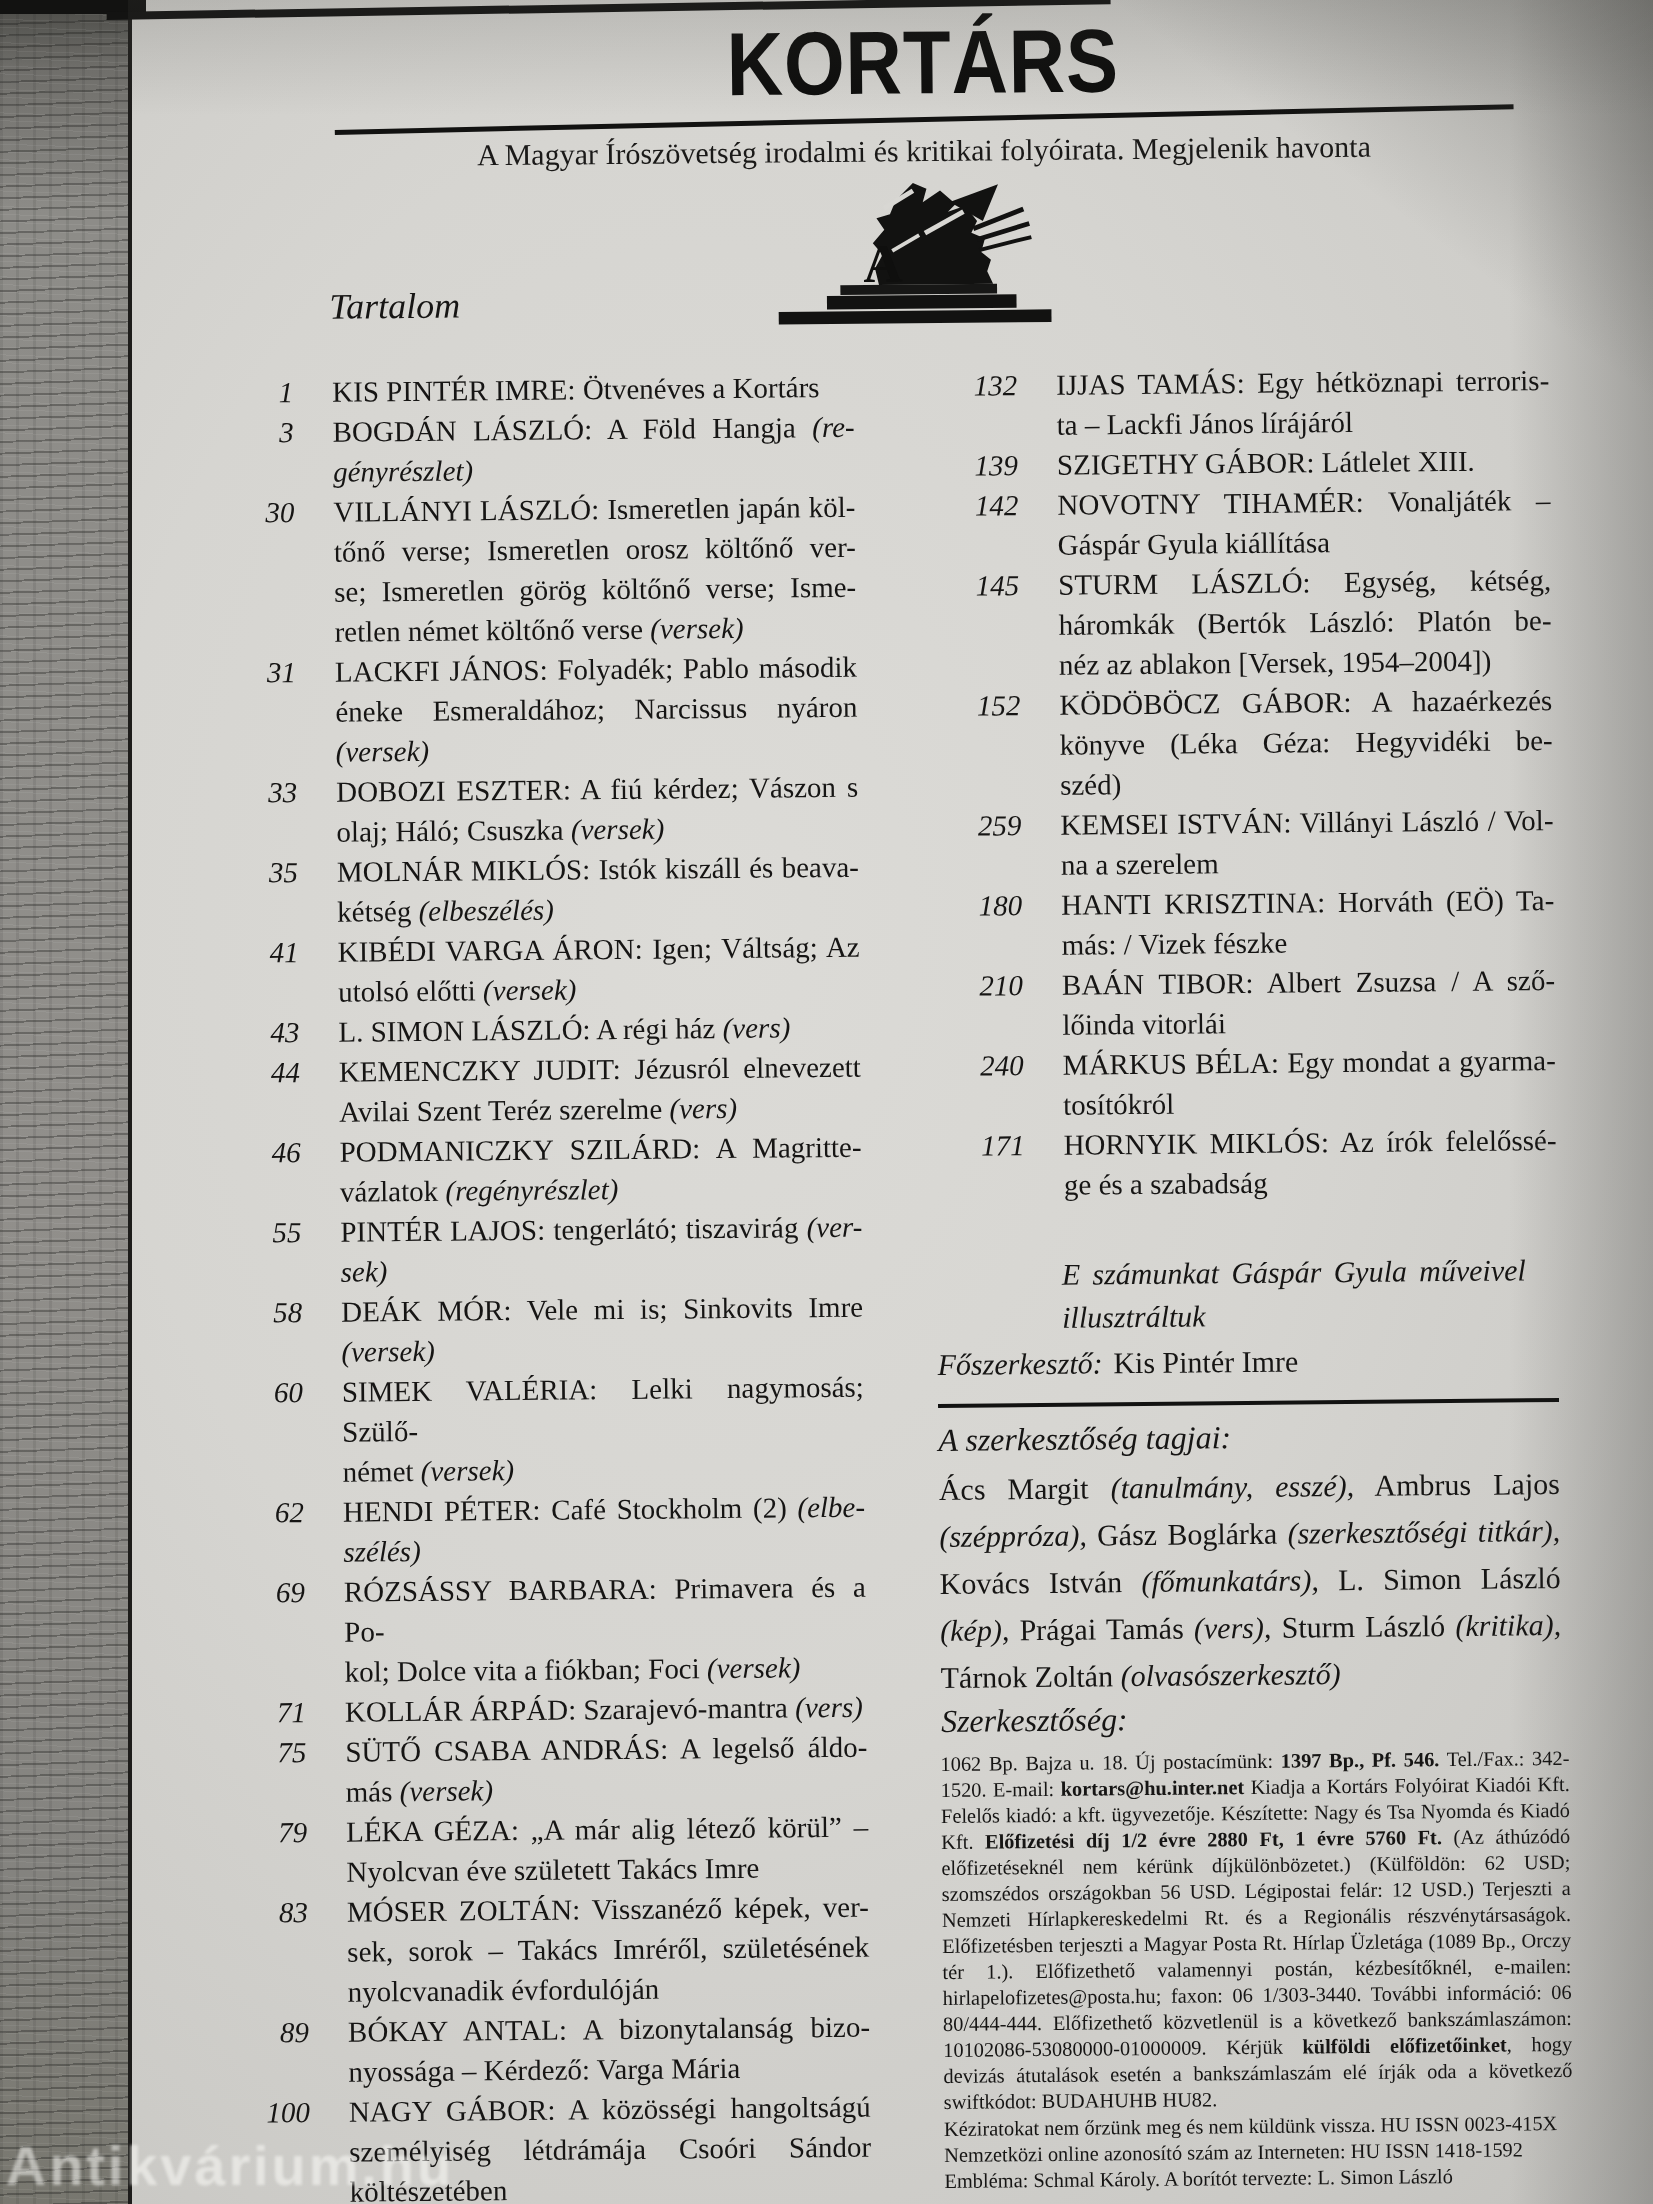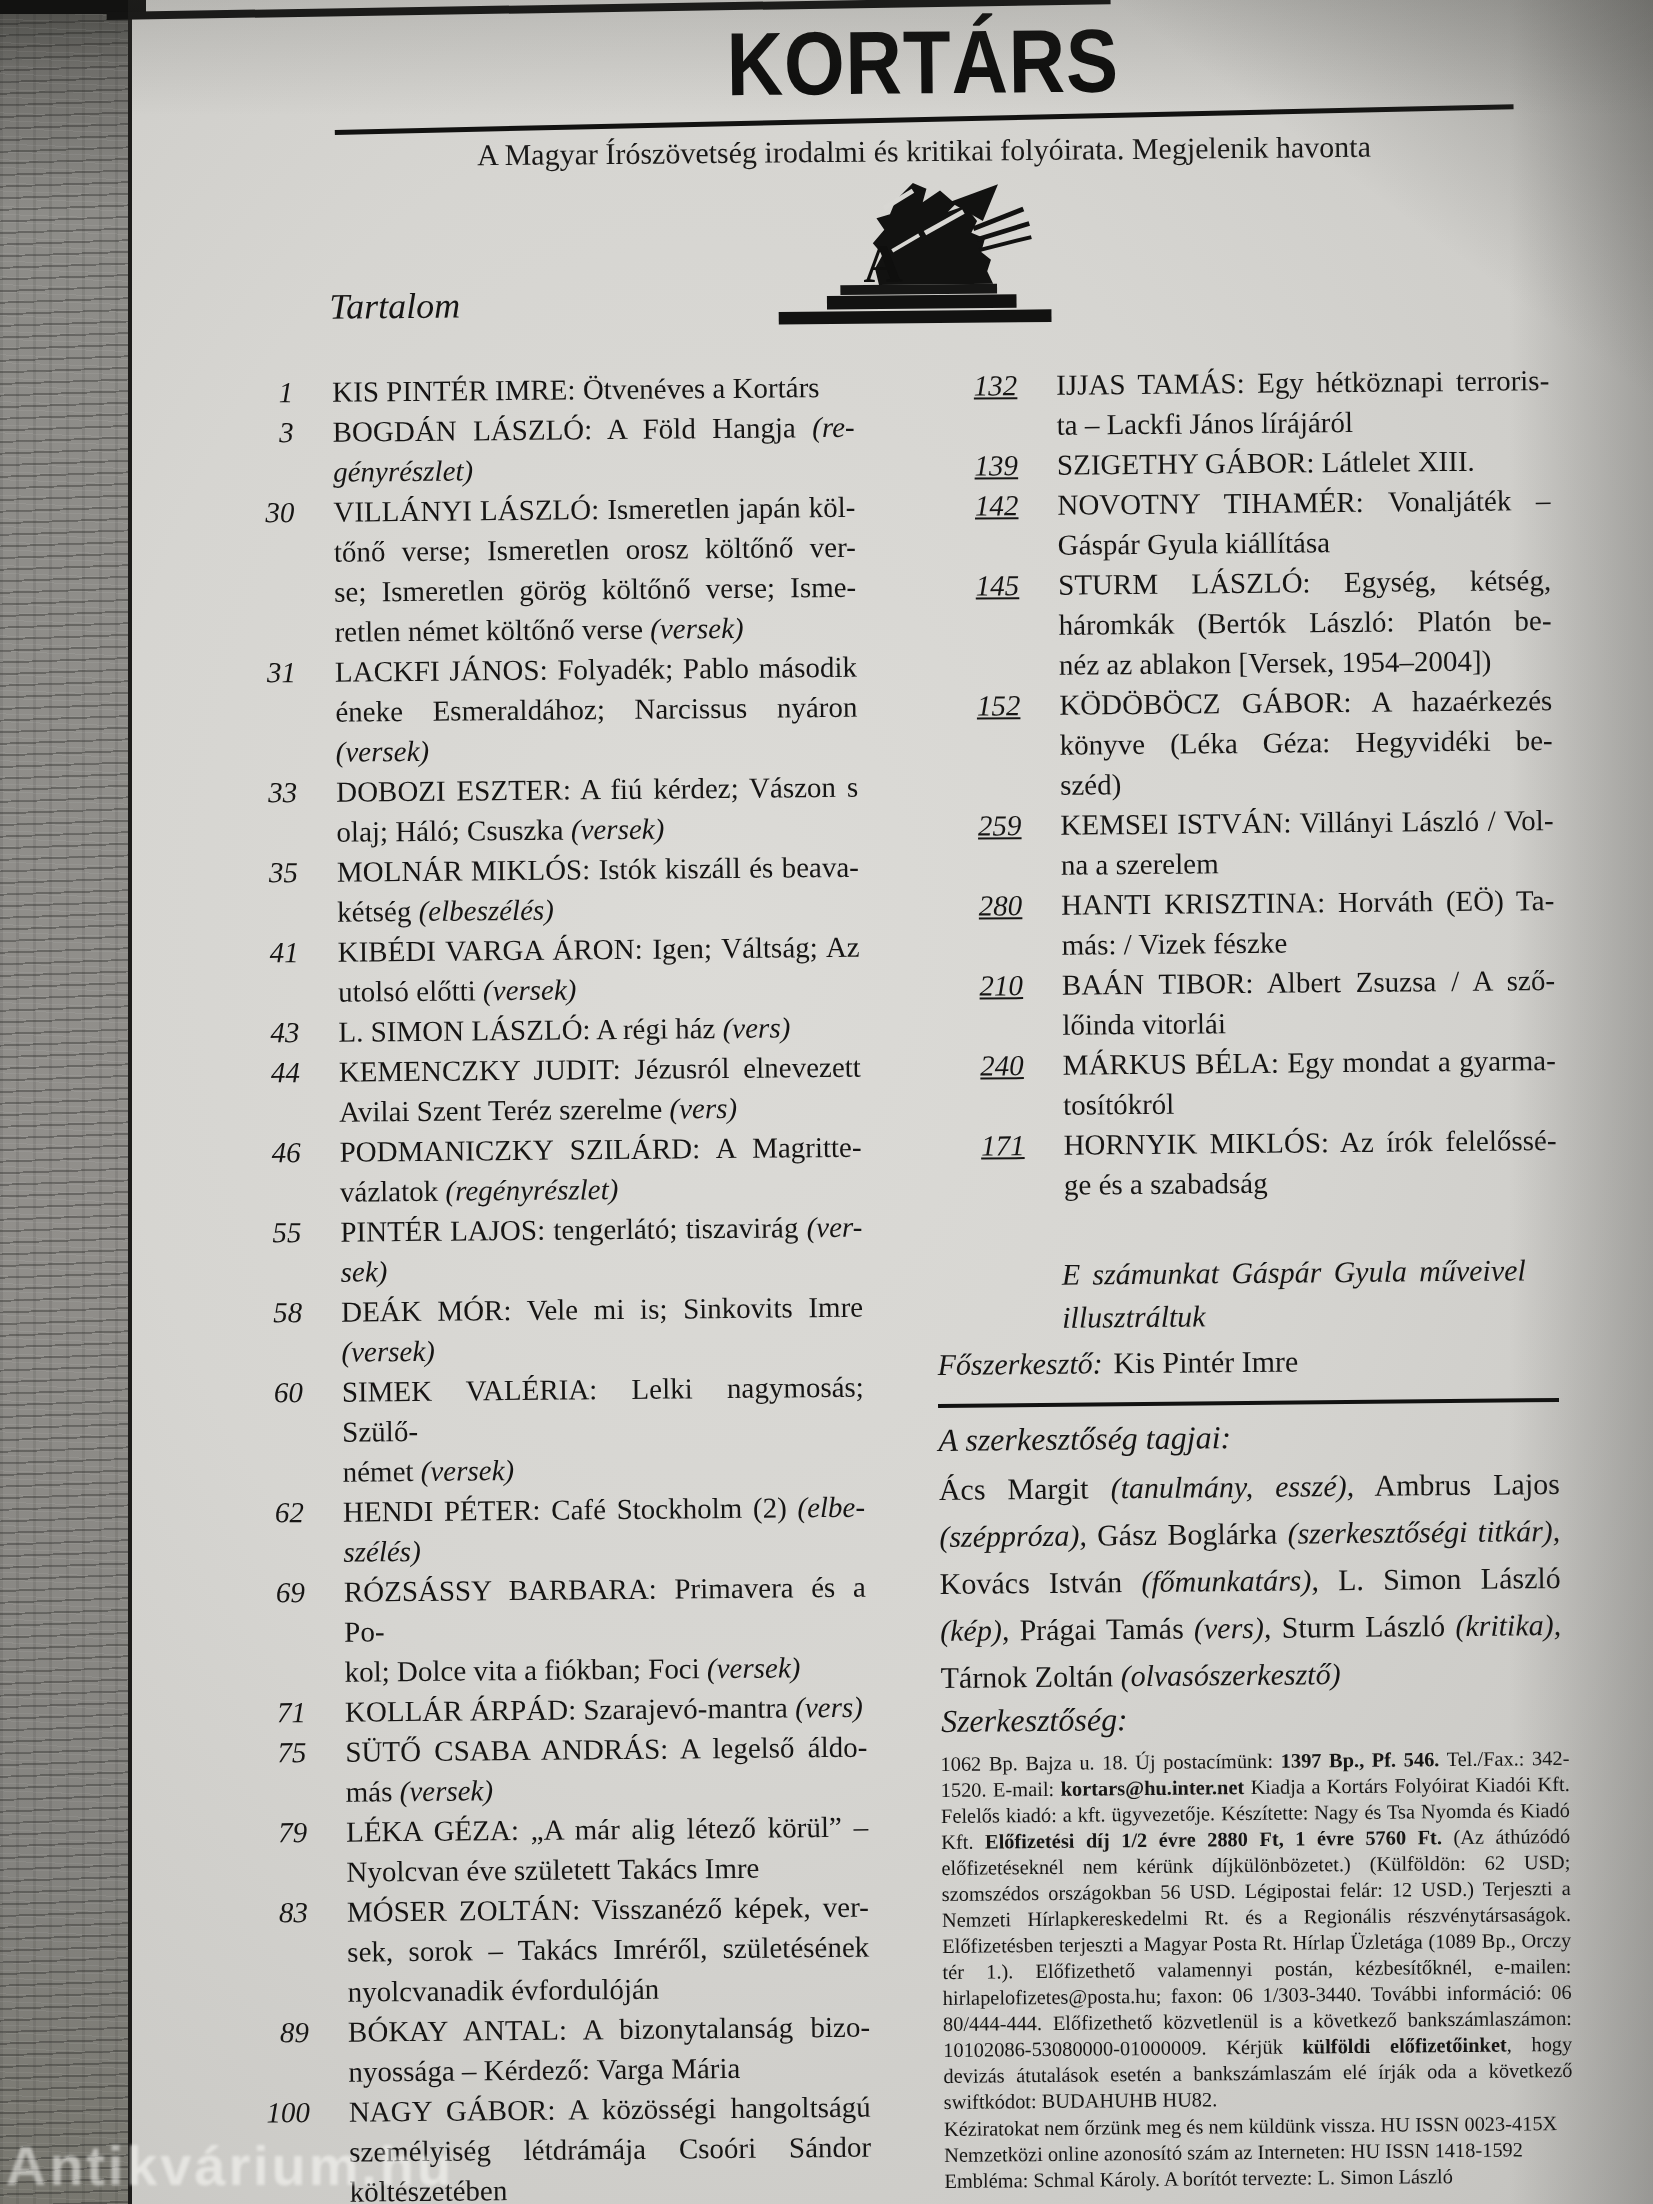--- a/index.html
+++ b/index.html
@@ -45,21 +45,21 @@
 
   #contents-heading{position:absolute;left:335px;top:281px;font-style:italic;font-size:36px;}
 
   
   .toc-col{position:absolute;top:367px;font-size:29px;line-height:40px;}
   #toc-left{left:180px;width:679px;}
   #toc-right{left:925px;width:629px;}
   .toc-entry{display:flex;align-items:flex-start;}
   .toc-num{flex:0 0 auto;text-align:right;font-style:italic;}
   #toc-left .toc-num{width:118px;}
-  #toc-right .toc-num{width:97px;text-decoration:underline;}
+  #toc-right .toc-num{width:97px;}
   .toc-text{flex:1 1 auto;margin-left:39px;}
   .tline{text-align:justify;text-align-last:justify;}
   .tline.end{text-align-last:left;}
   .it{font-style:italic;}
   .b{font-weight:bold;}
 
   #note{position:absolute;left:1058px;top:1255px;width:464px;font-style:italic;font-size:30px;line-height:43px;}
 
   #editor-line{position:absolute;left:933px;top:1349px;font-size:30px;}
   #editor-line .ed-label{font-style:italic;margin-right:10.7px;}
@@ -310,21 +310,21 @@
           </div>
         </div>
         <div class="toc-entry">
           <div class="toc-num">259</div>
           <div class="toc-text">
             <div class="tline"><span>KEMSEI ISTVÁN: Villányi László / Vol-</span></div>
             <div class="tline end"><span>na a szerelem</span></div>
           </div>
         </div>
         <div class="toc-entry">
-          <div class="toc-num">280</div>
+          <div class="toc-num">180</div>
           <div class="toc-text">
             <div class="tline"><span>HANTI KRISZTINA: Horváth (EÖ) Ta-</span></div>
             <div class="tline end"><span>más: / Vizek fészke</span></div>
           </div>
         </div>
         <div class="toc-entry">
           <div class="toc-num">210</div>
           <div class="toc-text">
             <div class="tline"><span>BAÁN TIBOR: Albert Zsuzsa / A sző-</span></div>
             <div class="tline end"><span>lőinda vitorlái</span></div>

